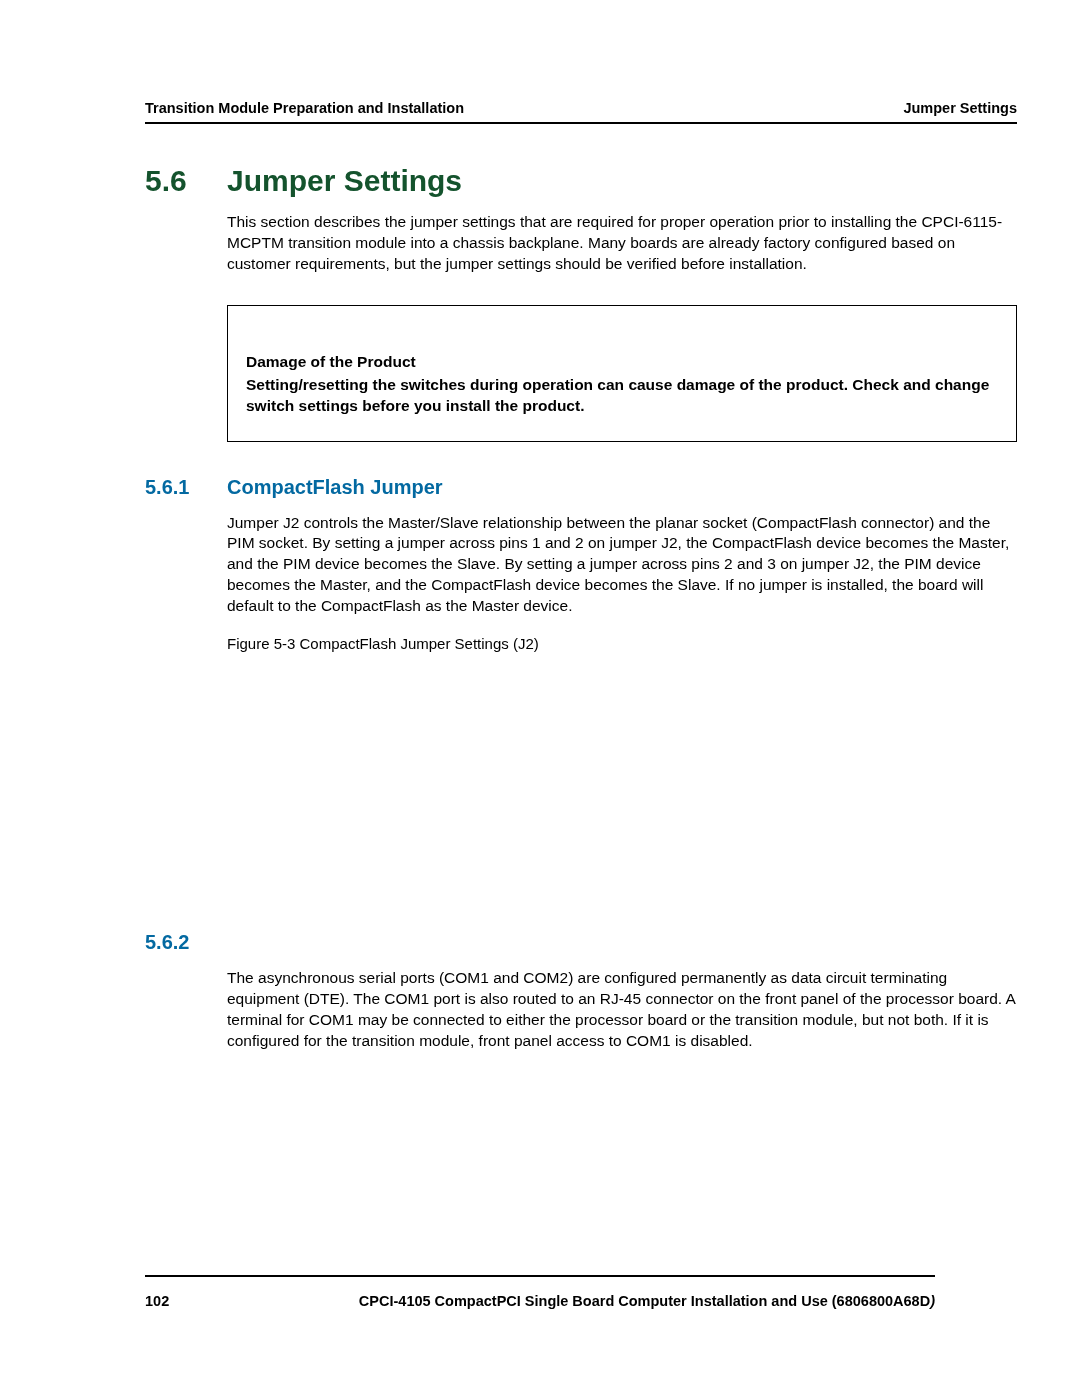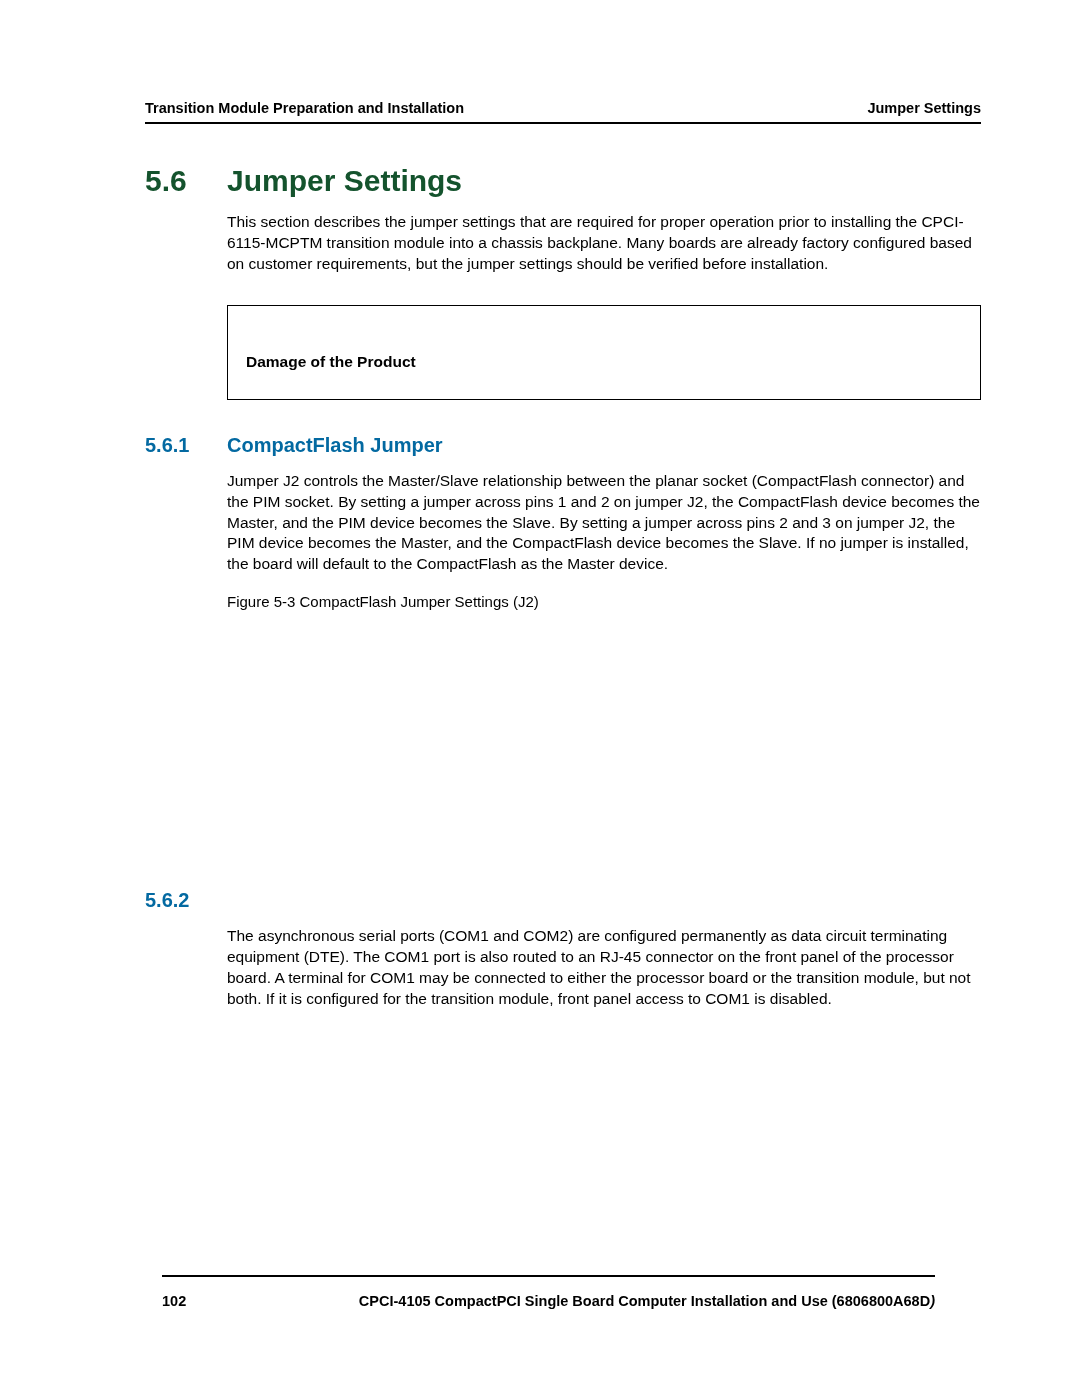--- a/index.html
+++ b/index.html
@@ -8,21 +8,21 @@
     background: #ffffff;
     font-family: Arial, Helvetica, sans-serif;
     color: #000;
     width: 1080px;
     height: 1397px;
   }
   .page {
     box-sizing: border-box;
     width: 1080px;
     height: 1397px;
-    padding: 100px 99px 0 145px;
+    padding: 100px 63px 0 145px;
     position: relative;
   }
   .header {
     display: flex;
     justify-content: space-between;
     align-items: flex-end;
     font-size: 14.5px;
     font-weight: bold;
     padding-bottom: 6px;
     border-bottom: 2px solid #000;
@@ -80,21 +80,21 @@
   }
   .figure-caption {
     font-size: 15px;
     margin-top: 18px;
   }
   .figure-placeholder {
     height: 230px;
   }
   .footer {
     position: absolute;
-    left: 162px;
+    left: 145px;
     right: 145px;
     bottom: 88px;
   }
   .footer-line {
     border-top: 2px solid #000;
     height: 0;
   }
   .footer-row {
     display: flex;
     justify-content: space-between;
@@ -119,20 +119,21 @@
   <div class="section-heading">
     <span class="num">5.6</span>
     <span class="title">Jumper Settings</span>
   </div>
 
   <div class="body-block">
     <p class="body-text">This section describes the jumper settings that are required for proper operation prior to installing the CPCI-6115-MCPTM transition module into a chassis backplane. Many boards are already factory configured based on customer requirements, but the jumper settings should be verified before installation.</p>
 
     <div class="note-box">
       <span class="note-title">Damage of the Product</span>
+      <span>Setting/resetting the switches during operation can cause damage of the product. Check and change switch settings before you install the product.</span>
     </div>
   </div>
 
   <div class="subsection-heading">
     <span class="num">5.6.1</span>
     <span class="title">CompactFlash Jumper</span>
   </div>
 
   <div class="body-block">
     <p class="body-text">Jumper J2 controls the Master/Slave relationship between the planar socket (CompactFlash connector) and the PIM socket. By setting a jumper across pins 1 and 2 on jumper J2, the CompactFlash device becomes the Master, and the PIM device becomes the Slave. By setting a jumper across pins 2 and 3 on jumper J2, the PIM device becomes the Master, and the CompactFlash device becomes the Slave. If no jumper is installed, the board will default to the CompactFlash as the Master device.</p>

